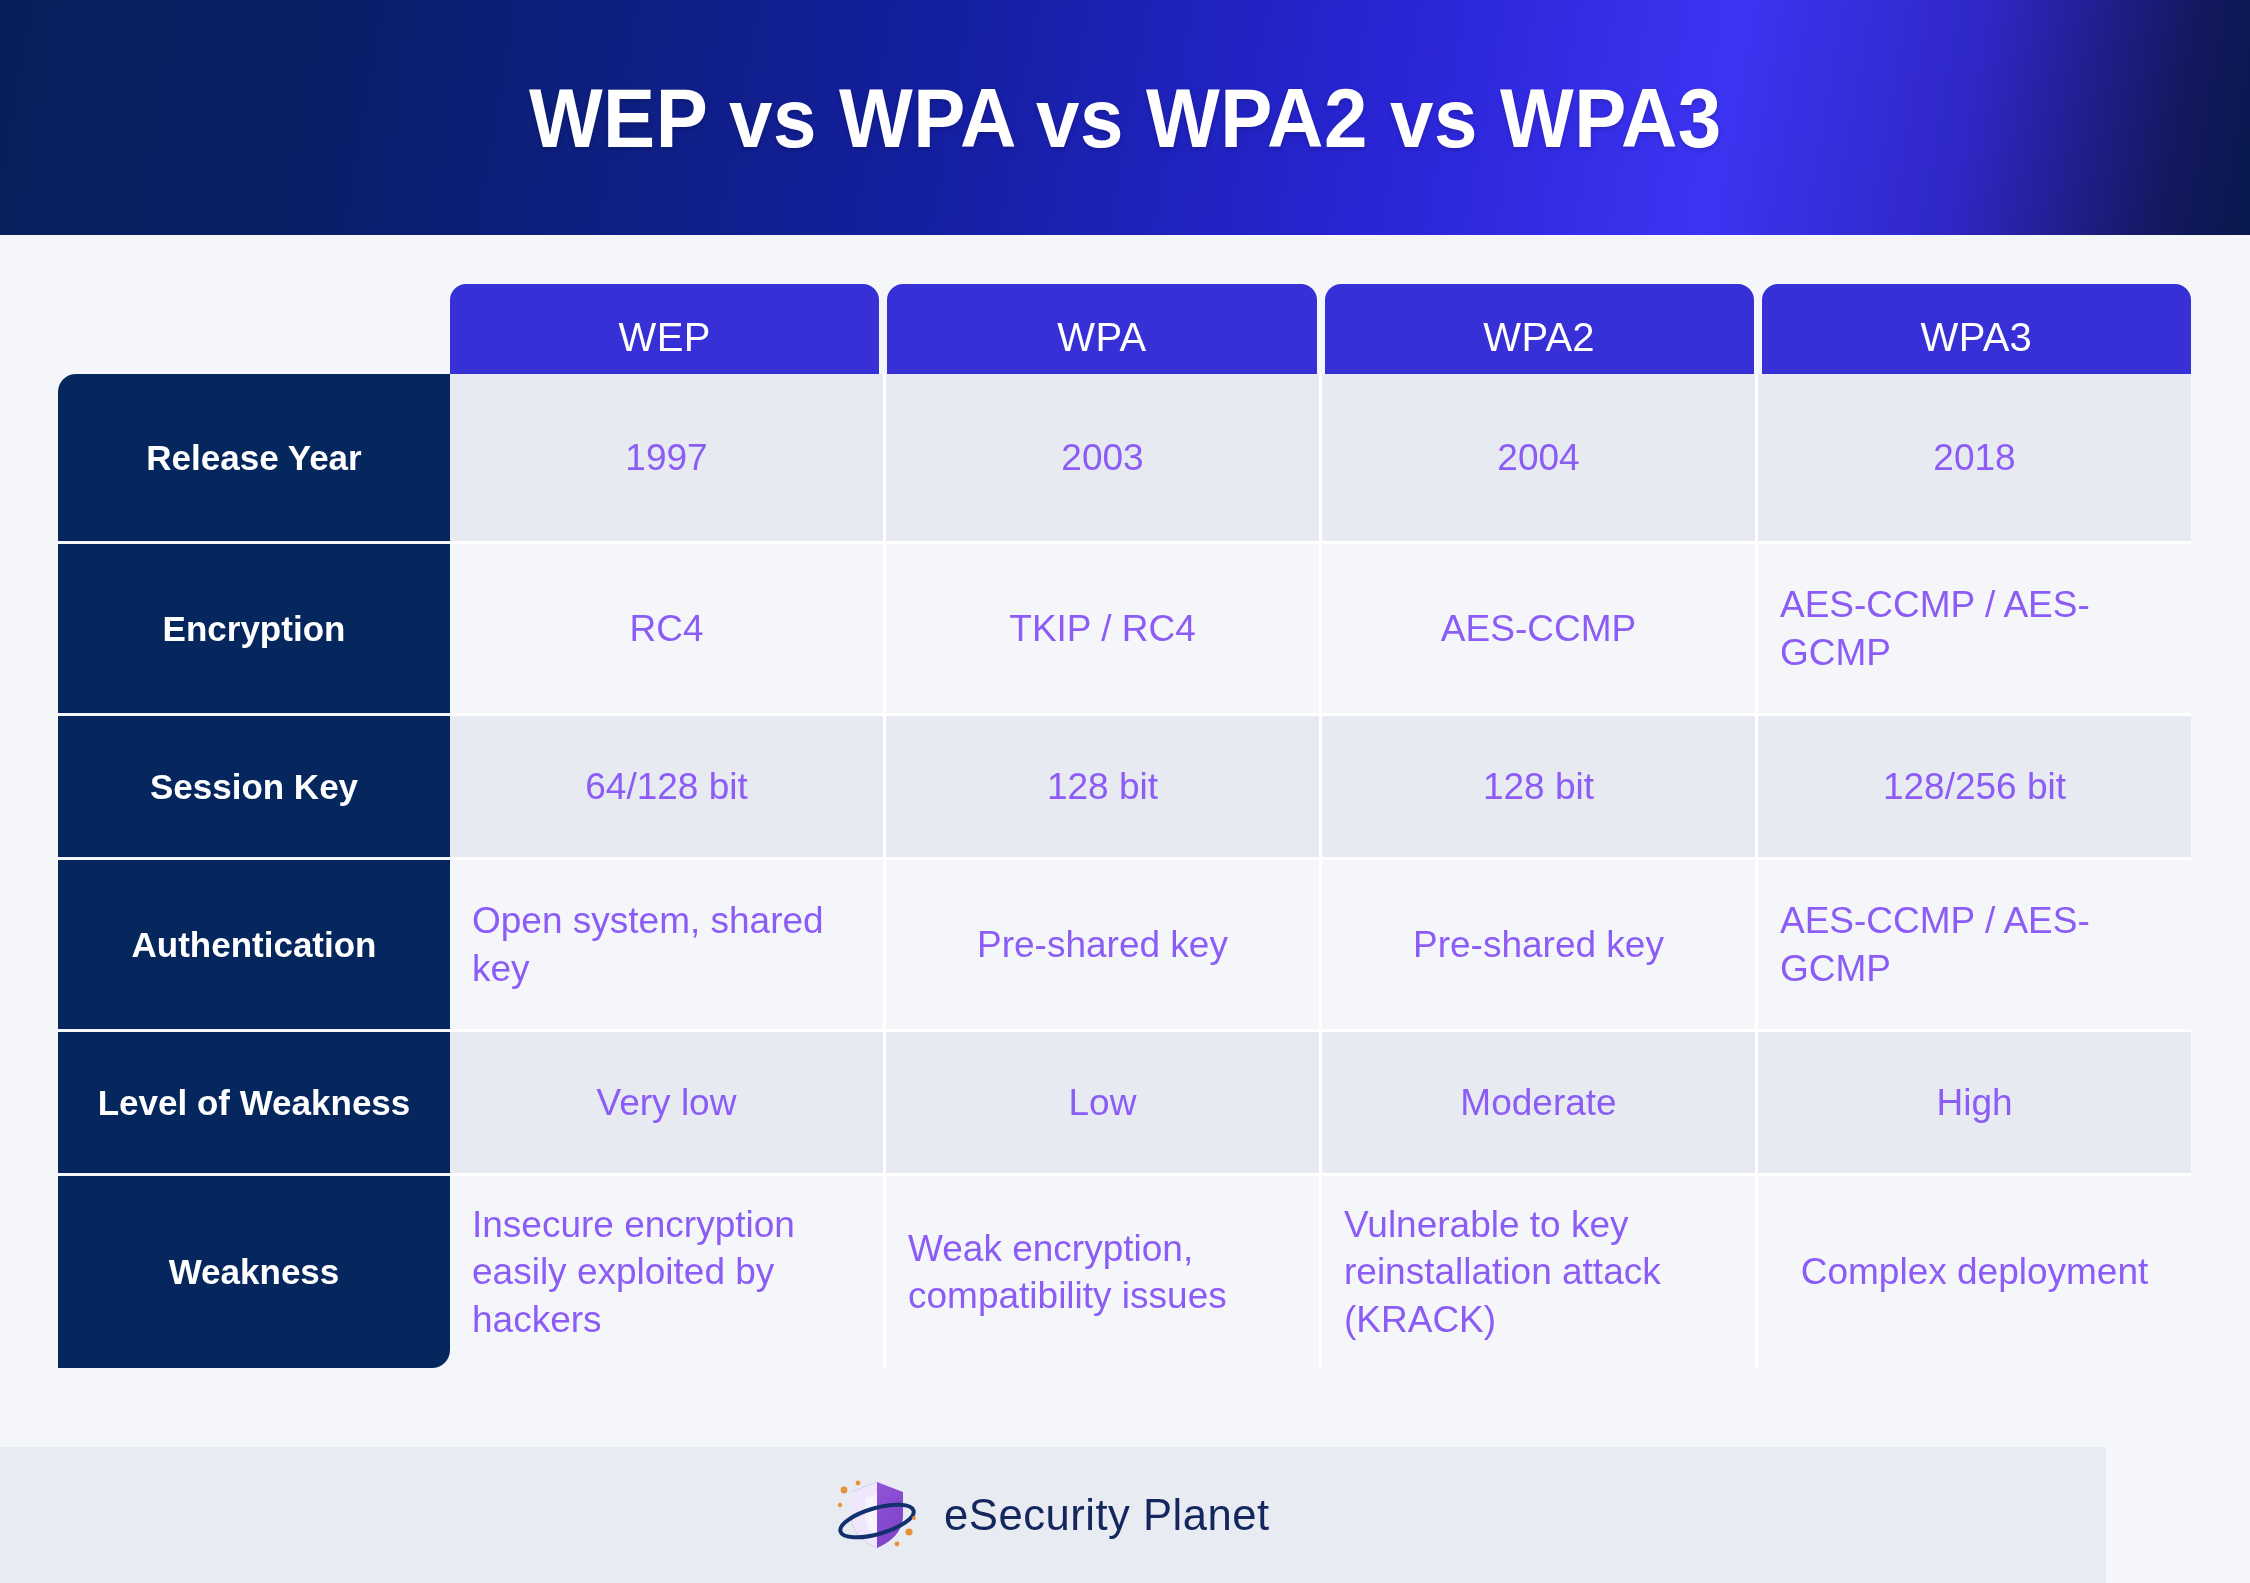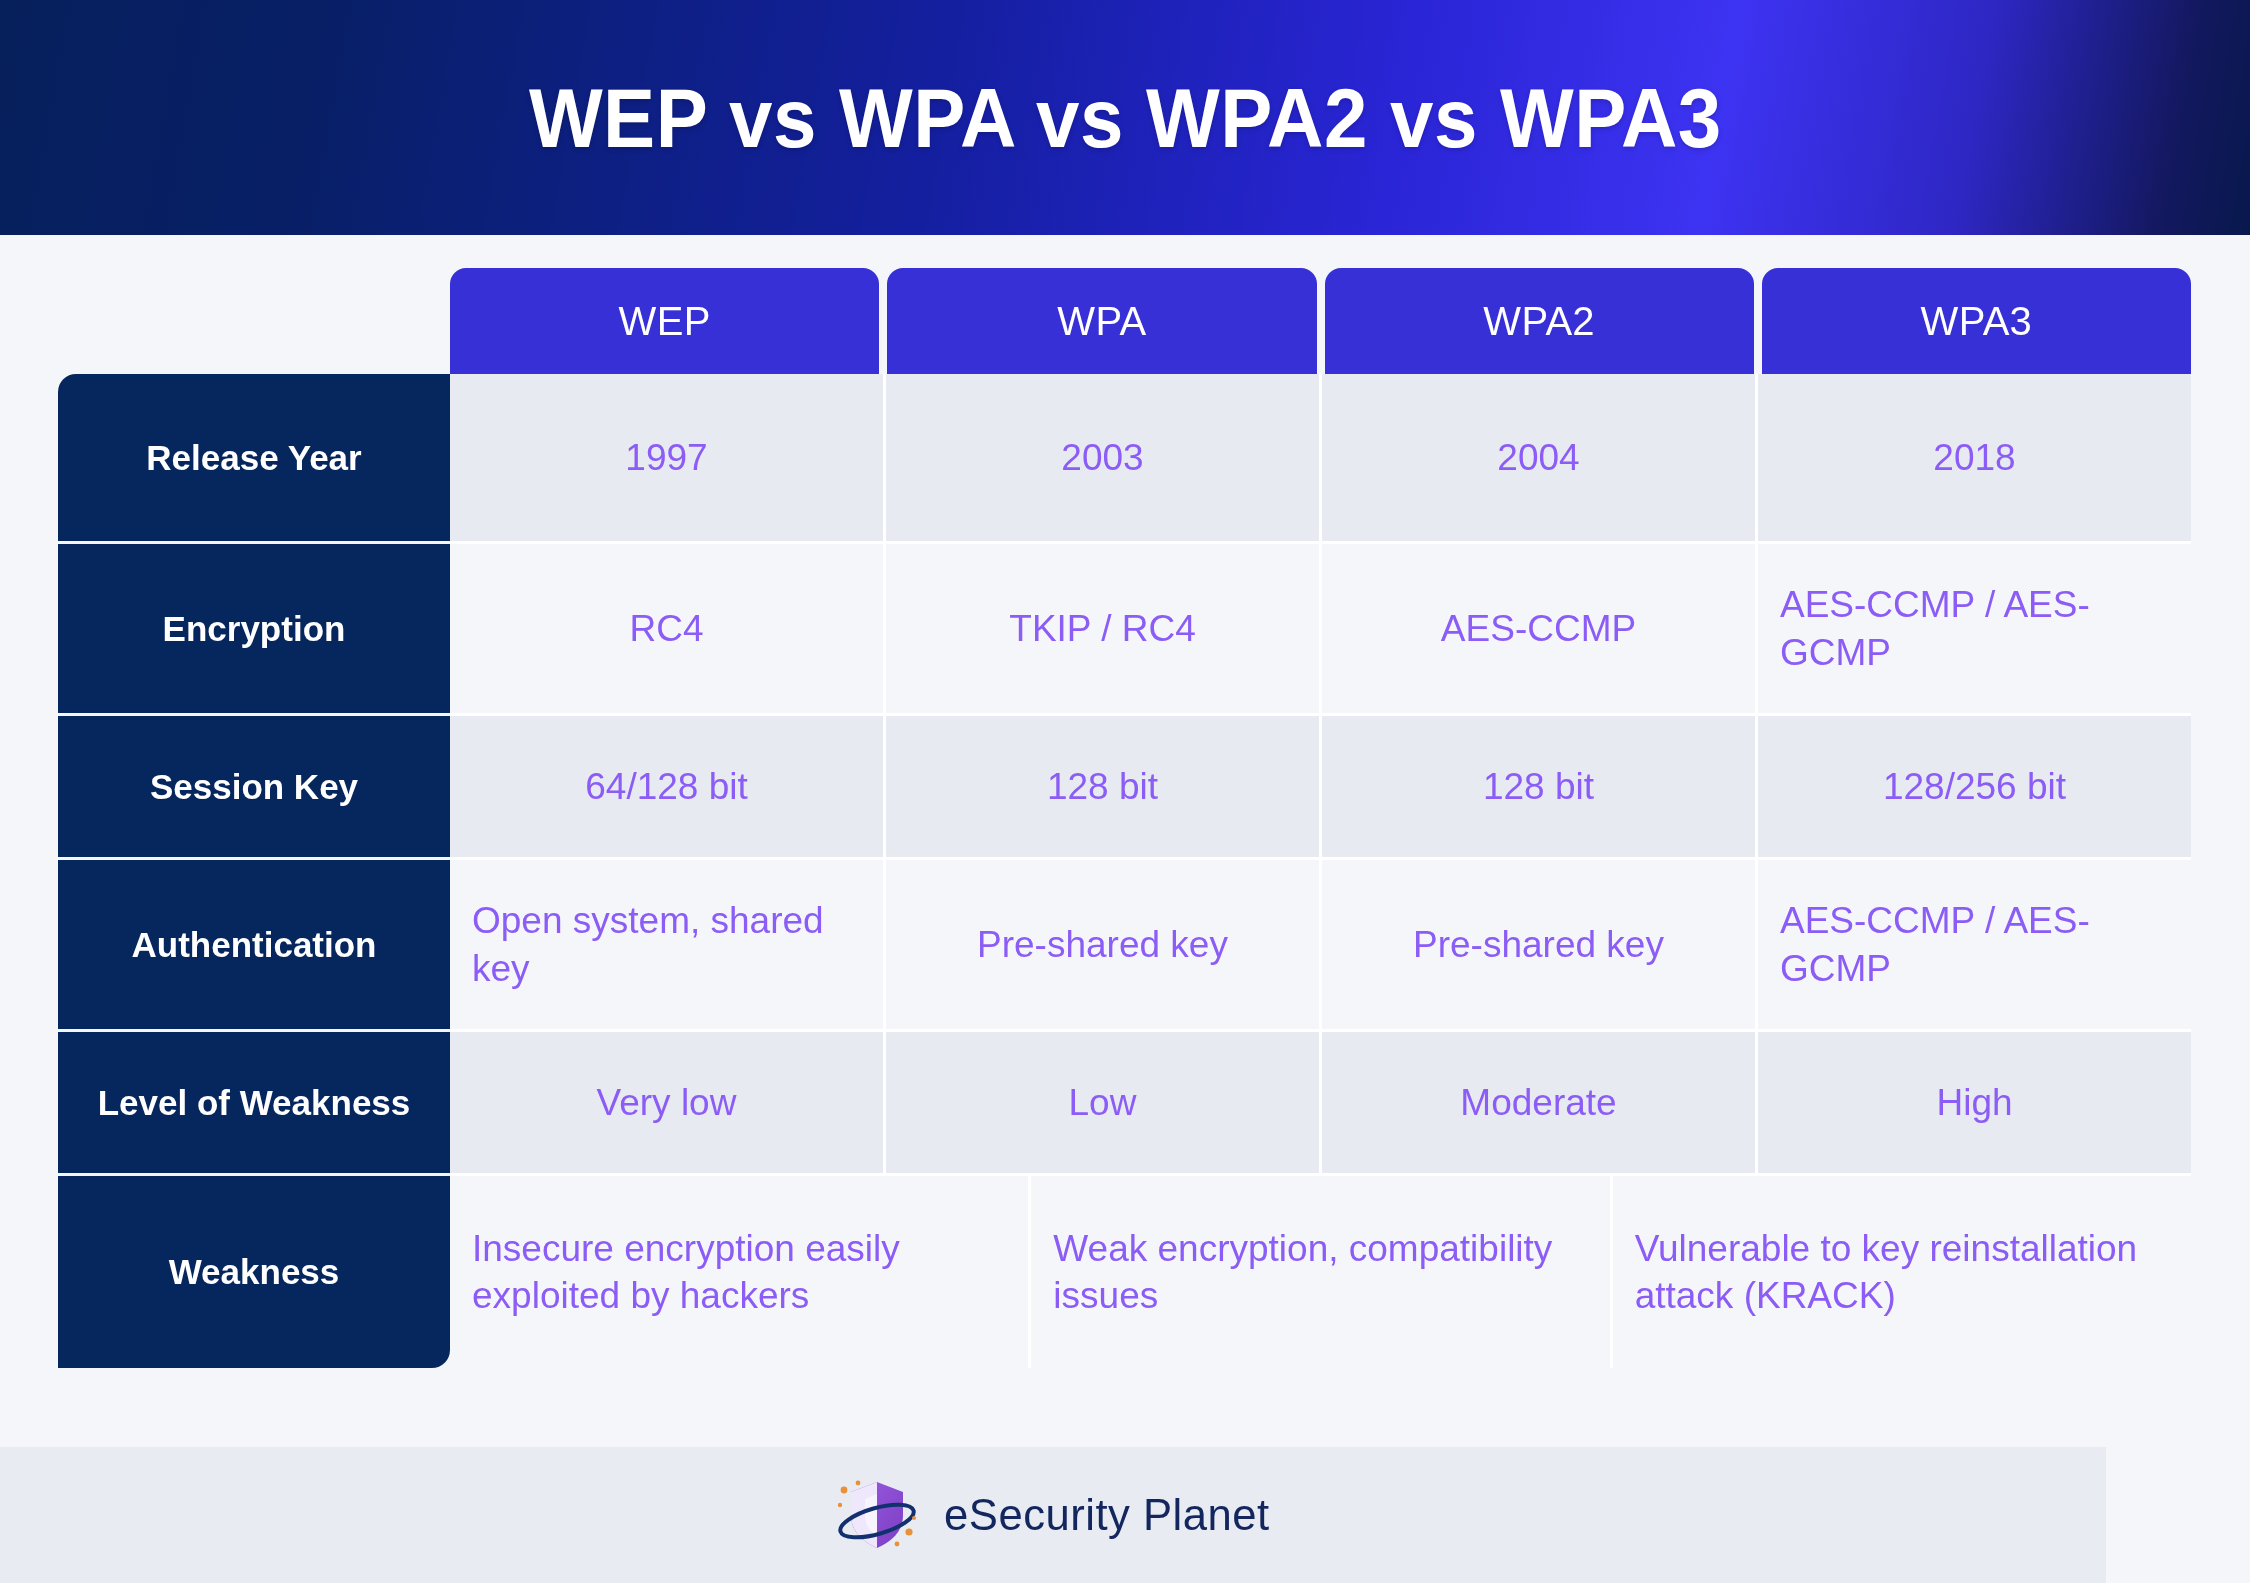--- a/index.html
+++ b/index.html
@@ -61,21 +61,21 @@
     left: 58px;
     top: 268px;
     width: 2133px;
     height: 1100px;
   }
 
   
   #col-header-row {
     position: absolute;
     left: 392px;
-    top: 0px;
+    top: 16px;
     width: 1741px;
     height: 106px;
     display: flex;
     gap: 8px;
   }
 
   .col-header {
     flex: 1 1 0;
     background: #3730d6;
     border-radius: 16px 16px 0 0;
@@ -254,20 +254,21 @@
           <div class="t-cell">High</div>
         </div>
       </div>
 
       <div class="t-row h6 bg-a">
         <div class="row-label">Weakness</div>
         <div class="cells">
           <div class="t-cell">Insecure encryption easily exploited by hackers</div>
           <div class="t-cell">Weak encryption, compatibility issues</div>
           <div class="t-cell">Vulnerable to key reinstallation attack (KRACK)</div>
+          <div class="t-cell">Complex deployment</div>
         </div>
       </div>
 
     </div>
   </div>
 
   <div id="footer">
     <div id="logo-lockup">
 
       <svg id="logo-mark" viewBox="0 0 92 82">

